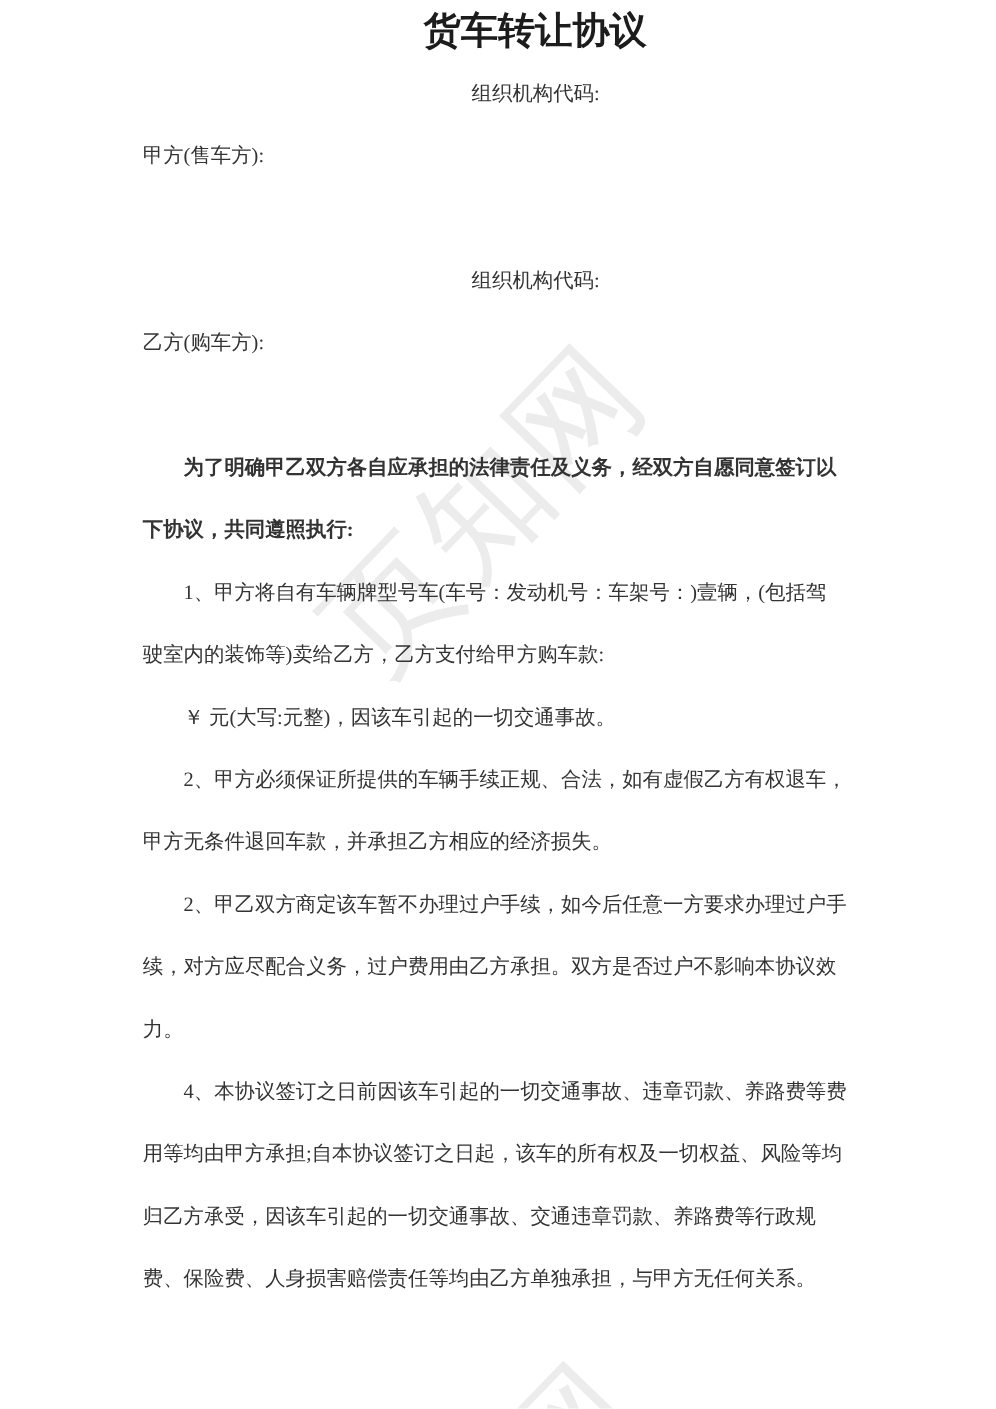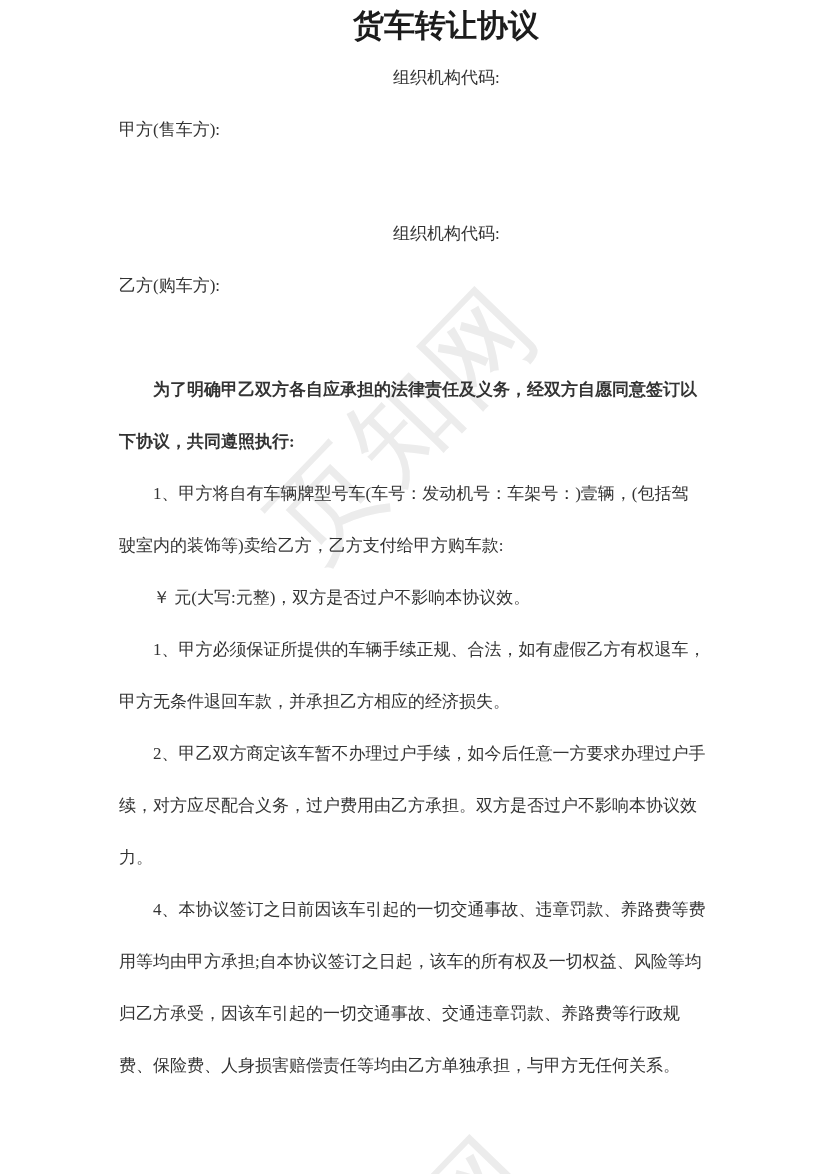--- a/index.html
+++ b/index.html
@@ -81,23 +81,23 @@
       <span>乙方(购车方):</span>
       <span class="org-code">组织机构代码:</span>
     </p>
 
     <p class="intro">为了明确甲乙双方各自应承担的法律责任及义务，经双方自愿同意签订以
 下协议，共同遵照执行:</p>
 
     <p class="clause clause-1">1、甲方将自有车辆牌型号车(车号：发动机号：车架号：)壹辆，(包括驾
 驶室内的装饰等)卖给乙方，乙方支付给甲方购车款:</p>
 
-    <p class="clause clause-price">￥ 元(大写:元整)，双方是否过户不影响本协议效。</p>
+    <p class="clause clause-price">￥ 元(大写:元整)，因该车引起的一切交通事故。</p>
 
-    <p class="clause clause-2">1、甲方必须保证所提供的车辆手续正规、合法，如有虚假乙方有权退车，
+    <p class="clause clause-2">2、甲方必须保证所提供的车辆手续正规、合法，如有虚假乙方有权退车，
 甲方无条件退回车款，并承担乙方相应的经济损失。</p>
 
     <p class="clause clause-3">2、甲乙双方商定该车暂不办理过户手续，如今后任意一方要求办理过户手
 续，对方应尽配合义务，过户费用由乙方承担。双方是否过户不影响本协议效
 力。</p>
 
     <p class="clause clause-4">4、本协议签订之日前因该车引起的一切交通事故、违章罚款、养路费等费
 用等均由甲方承担;自本协议签订之日起，该车的所有权及一切权益、风险等均
 归乙方承受，因该车引起的一切交通事故、交通违章罚款、养路费等行政规
 费、保险费、人身损害赔偿责任等均由乙方单独承担，与甲方无任何关系。</p>

